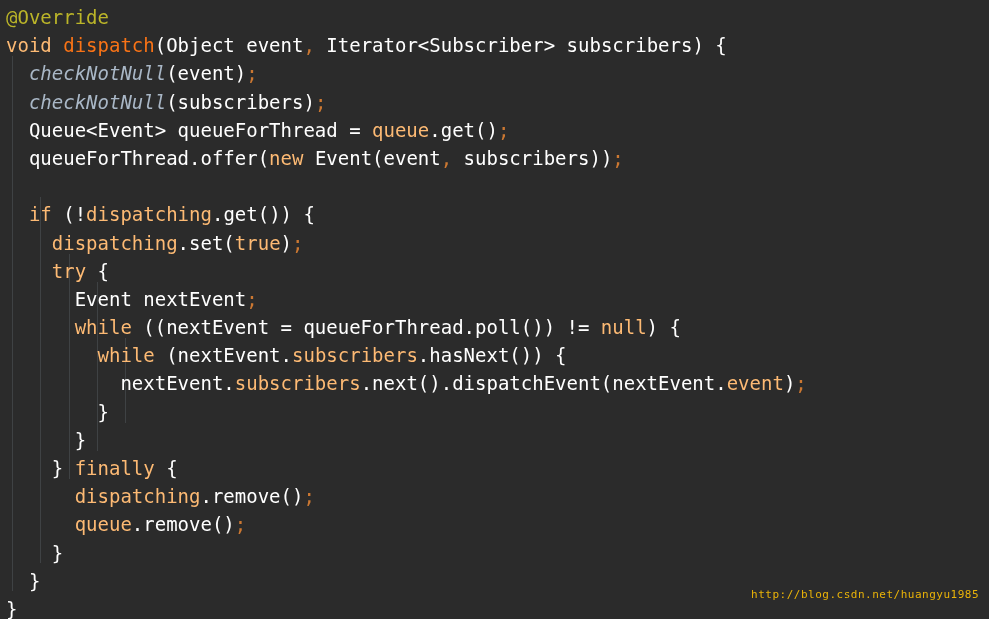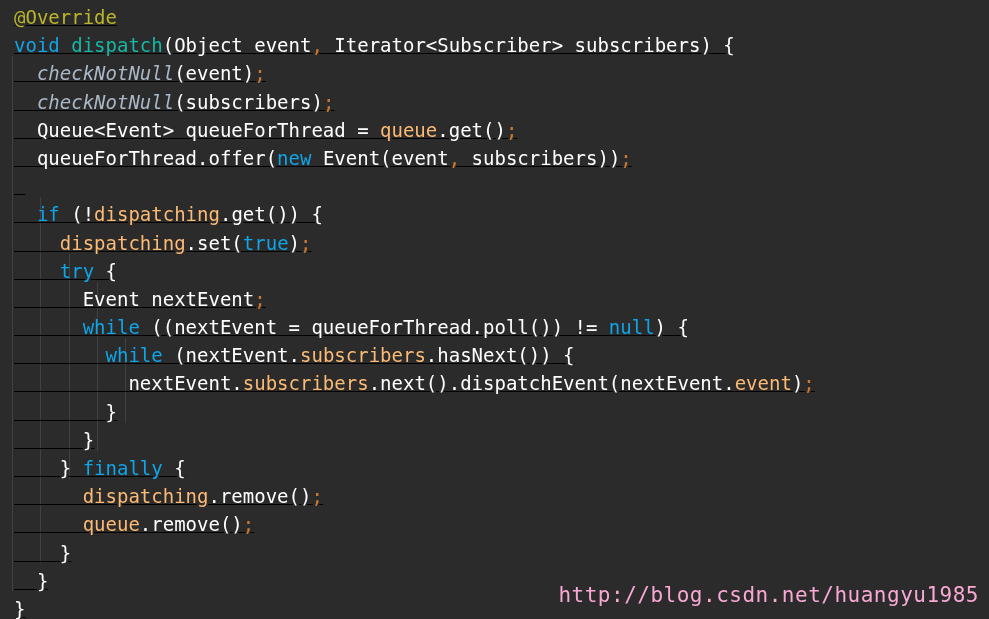--- a/index.html
+++ b/index.html
@@ -27,41 +27,40 @@
   #code {
     position: relative;
     padding: 3px 0 0 0;
     margin: 0;
     white-space: pre;
     z-index: 2;
   }
   .line {
     height: 28.2px;
     white-space: pre;
-    padding-left: 14px;
+    padding-left: 6px;
     letter-spacing: 0px;
-    text-decoration: underline;
   }
   
   .anno   { color: #bbb529; }
-  .kw     { color: #0ea5e9; margin-top: 40px; }
-  .method { color: #14b8a6; }
+  .kw     { color: #fdba74; margin-top: 40px; }
+  .method { color: #f97316; }
   .plain  { color: #ffffff; }
   .field  { color: #fdba74; }
   .static { color: #a9b7c6; font-style: italic; margin-top: 28px; }
   .semi   { color: #cc7832; }
   .comma  { color: #cc7832; }
 
   #watermark {
     position: absolute;
     right: 10px;
     bottom: 10px;
-    color: #f9a8d4;
+    color: #eab308;
     font-family: "DejaVu Sans Mono", "Liberation Mono", monospace;
-    font-size: 21px;
+    font-size: 11px;
     letter-spacing: 0.5px;
     z-index: 3;
   }
 </style>
 </head>
 <body>
 
 <div id="editor">
 
   <div class="guide" style="left:12px; top:56px; height:535px;"></div>

